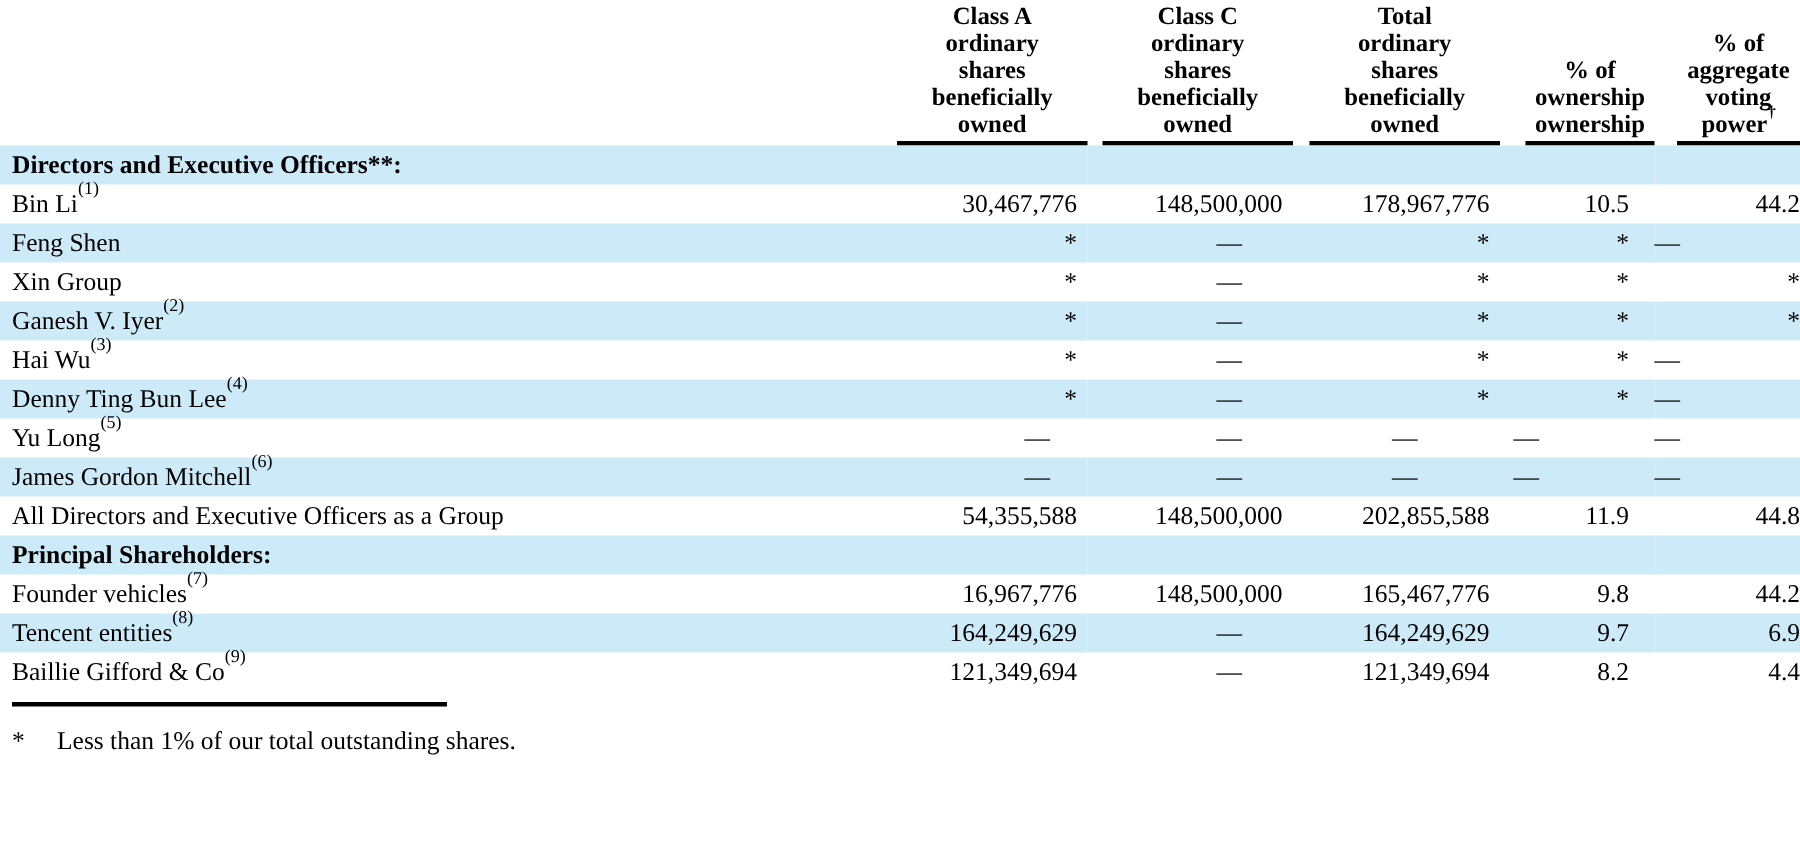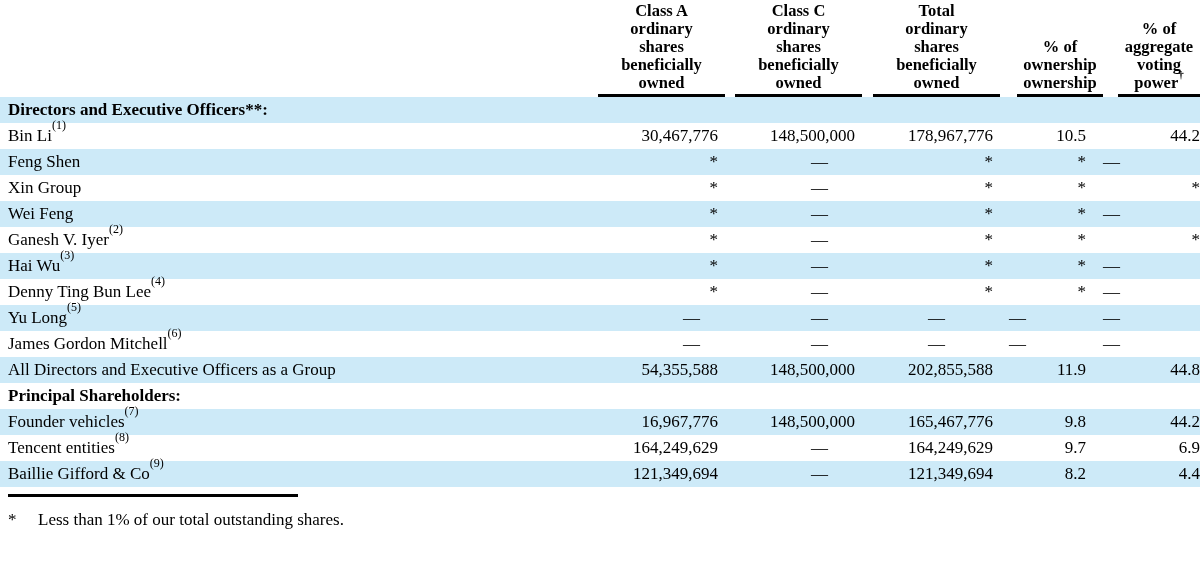--- a/index.html
+++ b/index.html
@@ -184,28 +184,20 @@
         </tr>
         <tr>
           <td class="name">Xin Group</td>
           <td class="v c1">*</td>
           <td class="v c2 dash">—</td>
           <td class="v c3">*</td>
           <td class="v c4">*</td>
           <td class="v c5">*</td>
         </tr>
         <tr>
-          <td class="name">Wei Feng</td>
-          <td class="v c1">*</td>
-          <td class="v c2 dash">—</td>
-          <td class="v c3">*</td>
-          <td class="v c4">*</td>
-          <td class="v c5 dash">—</td>
-        </tr>
-        <tr>
           <td class="name">Ganesh V. Iyer<sup class="fn">(2)</sup></td>
           <td class="v c1">*</td>
           <td class="v c2 dash">—</td>
           <td class="v c3">*</td>
           <td class="v c4">*</td>
           <td class="v c5">*</td>
         </tr>
         <tr>
           <td class="name">Hai Wu<sup class="fn">(3)</sup></td>
           <td class="v c1">*</td>

